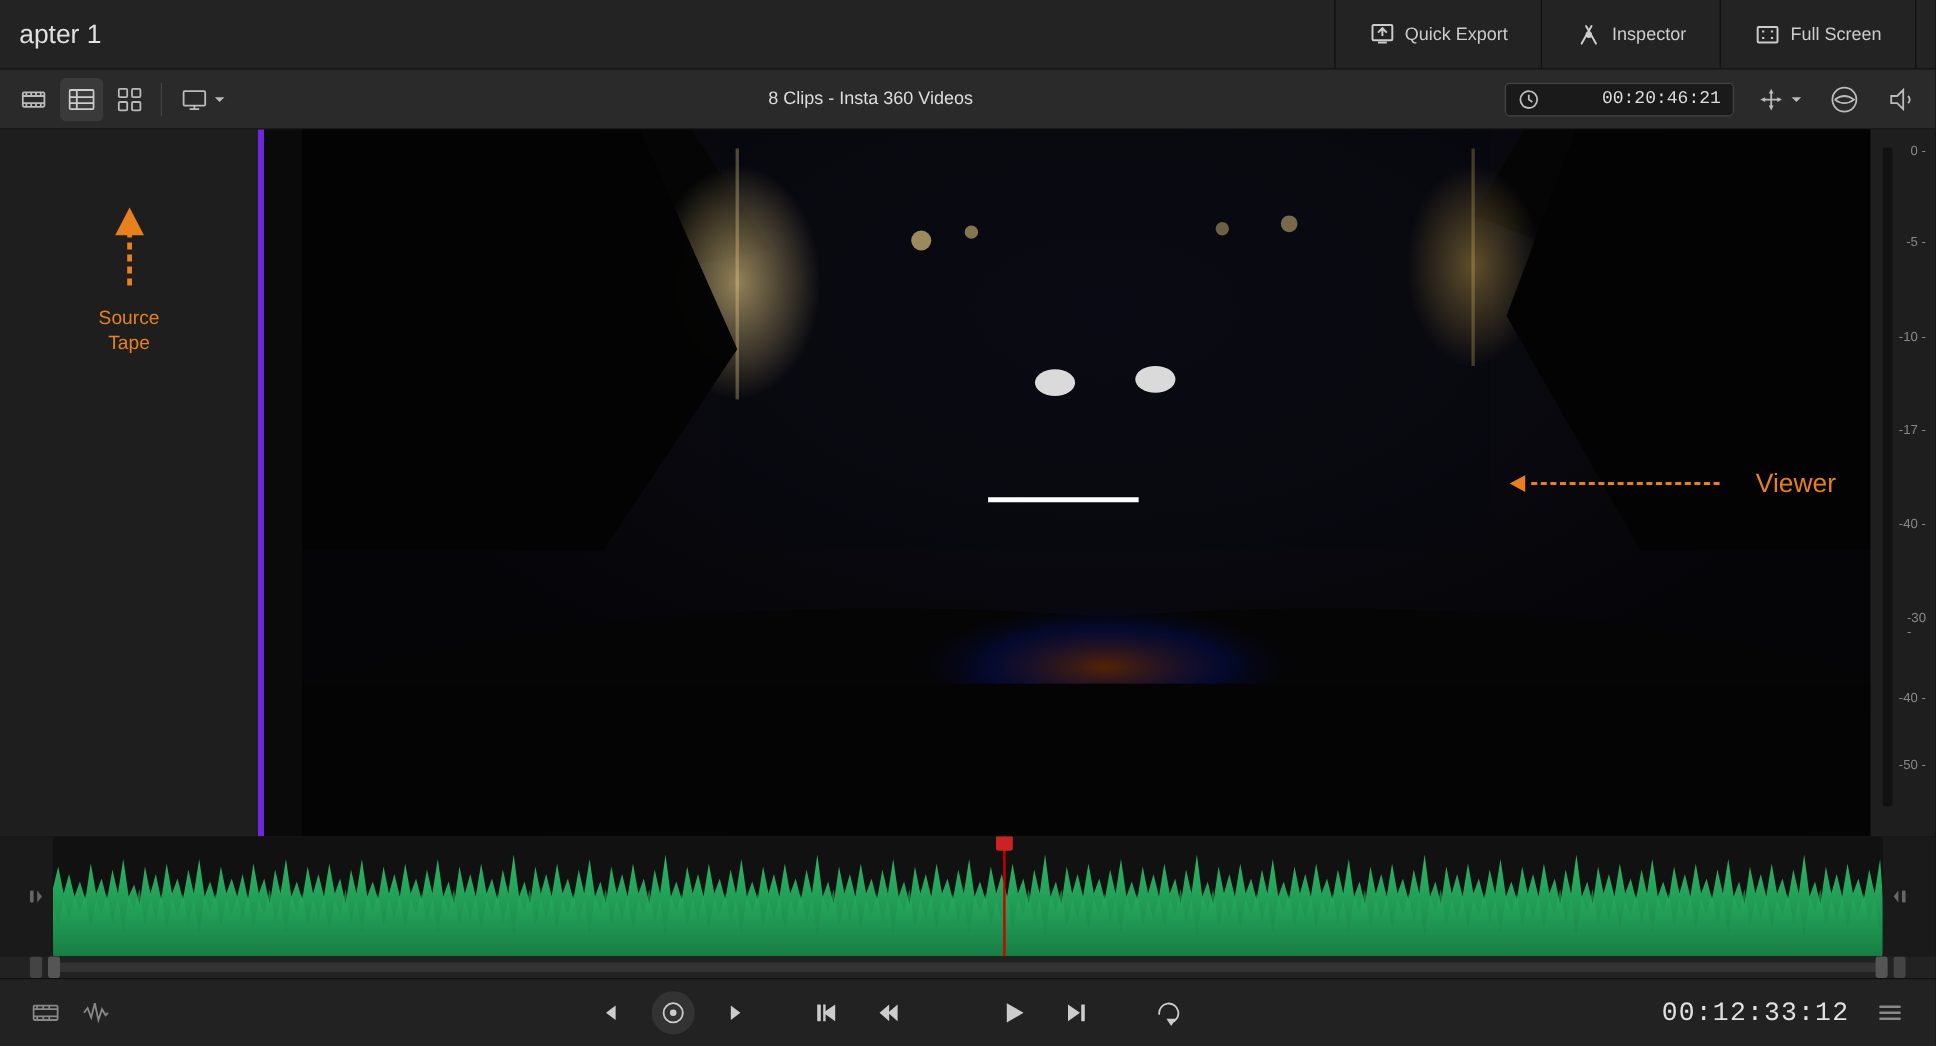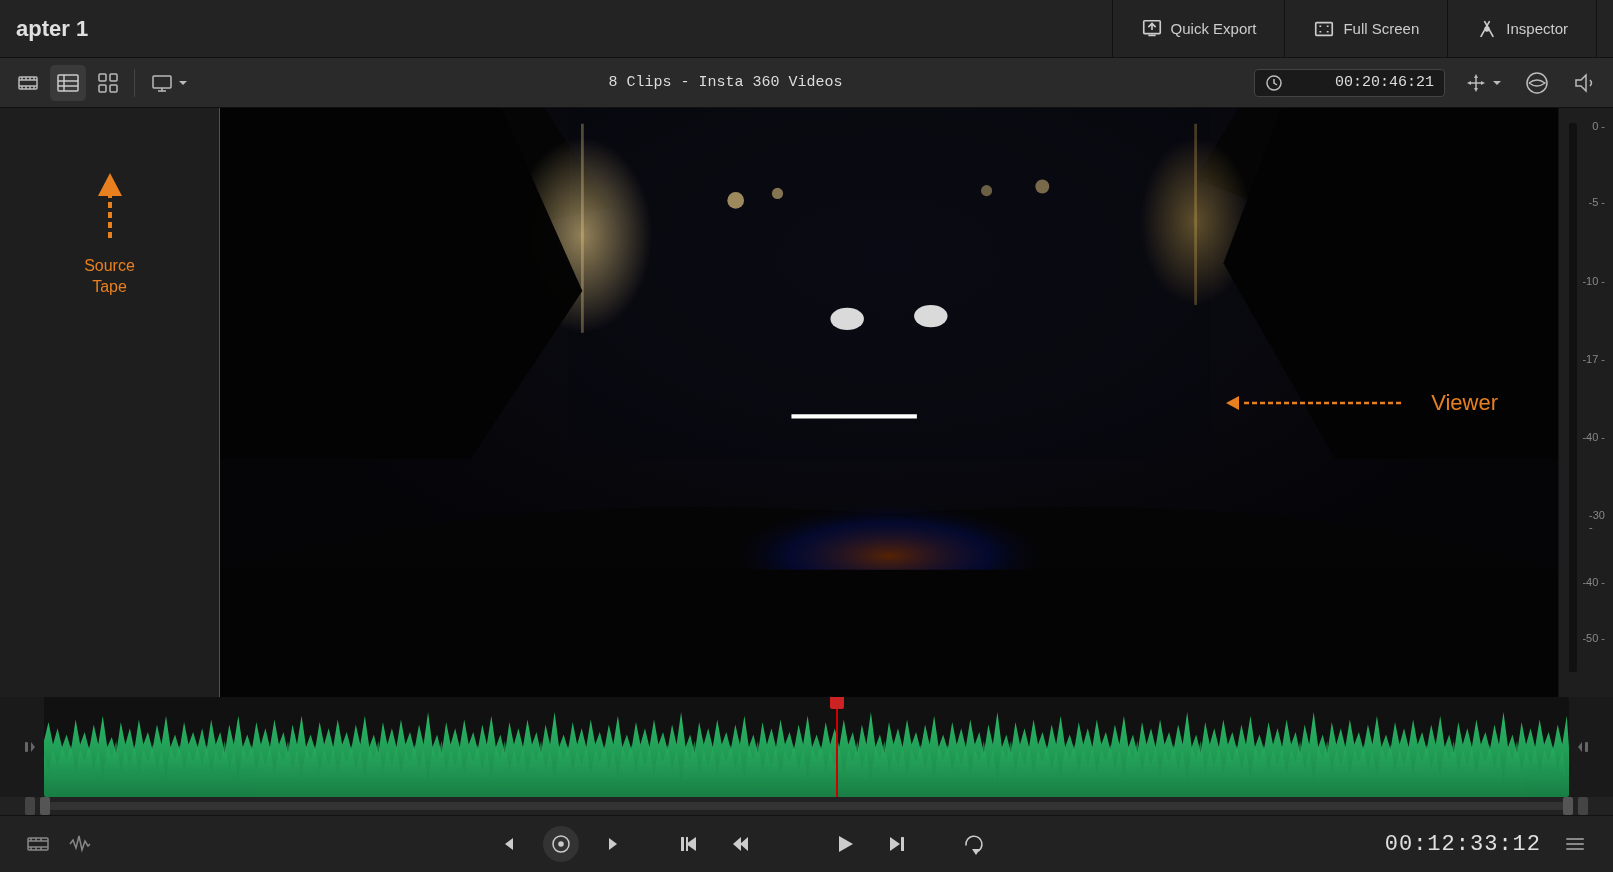--- a/index.html
+++ b/index.html
@@ -17,21 +17,21 @@
     #top-bar {
       display: flex;
       align-items: center;
       height: 58px;
       background: #232323;
       border-bottom: 1px solid #111;
       padding: 0 16px;
     }
     #app-title {
       font-size: 22px;
-      font-weight: 700;
+      font-weight: 400;
       color: #e0e0e0;
       flex: 1;
     }
     .top-btn {
       display: flex;
       align-items: center;
       gap: 8px;
       padding: 0 28px;
       height: 100%;
       border-right: 1px solid #111;
@@ -58,21 +58,20 @@
       color: #bbb;
     }
     .tb-btn.active { background: #3a3a3a; }
     .tb-sep { width: 1px; height: 28px; background: #444; margin: 0 4px; }
     #clip-info {
       flex: 1;
       text-align: center;
       font-size: 15px;
       color: #ddd;
       font-weight: 500;
-      font-family: Liberation Mono, monospace;
     }
     #timecode-display {
       display: flex; align-items: center; gap: 8px;
       background: #1a1a1a;
       border: 1px solid #444;
       border-radius: 4px;
       padding: 4px 10px;
       font-size: 15px;
       color: #ddd;
       font-family: 'Courier New', monospace;
@@ -90,21 +89,21 @@
 
     
     #left-panel {
       width: 220px;
       background: #1e1e1e;
       display: flex;
       flex-direction: column;
       align-items: center;
       justify-content: flex-start;
       padding-top: 60px;
-      border-right: 1px solid #6d28d9;
+      border-right: 5px solid #6d28d9;
     }
     .source-tape-arrow {
       display: flex; flex-direction: column; align-items: center; gap: 8px;
       cursor: pointer;
     }
     .source-tape-label {
       font-size: 16px;
       color: #e88020;
       text-align: center;
       line-height: 1.3;
@@ -122,20 +121,21 @@
     #video-area {
       flex: 1;
       background: #0a0a0a;
       position: relative;
       overflow: hidden;
     }
     .car-interior-bg {
       width: 100%; height: 100%;
       background: radial-gradient(ellipse at 60% 40%, #1a1505 0%, #0a0a05 40%, #050508 70%, #020208 100%);
       position: relative;
+      margin-left: 32px;
     }
     
     .scene-overlay {
       position: absolute; inset: 0;
       background:
         radial-gradient(ellipse 80px 120px at 25% 30%, rgba(255,200,100,0.25) 0%, transparent 70%),
         radial-gradient(ellipse 60px 80px at 72% 25%, rgba(255,210,120,0.2) 0%, transparent 60%),
         radial-gradient(ellipse 40px 60px at 38% 22%, rgba(255,200,80,0.15) 0%, transparent 60%),
         radial-gradient(ellipse 30px 40px at 55% 26%, rgba(255,195,80,0.12) 0%, transparent 50%),
         radial-gradient(circle 8px at 38% 40%, rgba(255,255,255,0.9) 0%, transparent 100%),
@@ -283,32 +283,32 @@
     <svg viewBox="0 0 24 24">
       <rect x="3" y="3" width="18" height="14" rx="1"></rect>
       <path d="M12 7v6M8 10l4-4 4 4"></path>
       <line x1="8" y1="19" x2="16" y2="19"></line>
     </svg>
     <span>Quick Export</span>
   </div>
 
   <div class="top-btn">
     <svg viewBox="0 0 24 24">
+      <path d="M14.5 4l-9 16M9.5 4l9 16" stroke-linecap="round"></path>
+      <circle cx="12" cy="12" r="2" fill="#ccc"></circle>
+    </svg>
+    <span>Inspector</span>
+  </div>
+
+  <div class="top-btn">
+    <svg viewBox="0 0 24 24">
       <rect x="3" y="5" width="18" height="14" rx="1"></rect>
       <path d="M7 9h2M15 9h2M7 15h2M15 15h2"></path>
     </svg>
     <span>Full Screen</span>
-  </div>
-
-  <div class="top-btn">
-    <svg viewBox="0 0 24 24">
-      <path d="M14.5 4l-9 16M9.5 4l9 16" stroke-linecap="round"></path>
-      <circle cx="12" cy="12" r="2" fill="#ccc"></circle>
-    </svg>
-    <span>Inspector</span>
   </div>
 </div>
 
 <div id="toolbar">
 
   <div class="tb-btn" title="Filmstrip">
     <svg width="22" height="22" viewBox="0 0 22 22" fill="none" stroke="#bbb" stroke-width="1.5">
       <rect x="2" y="5" width="18" height="12" rx="1"></rect>
       <line x1="2" y1="8" x2="20" y2="8"></line>
       <line x1="2" y1="14" x2="20" y2="14"></line>

